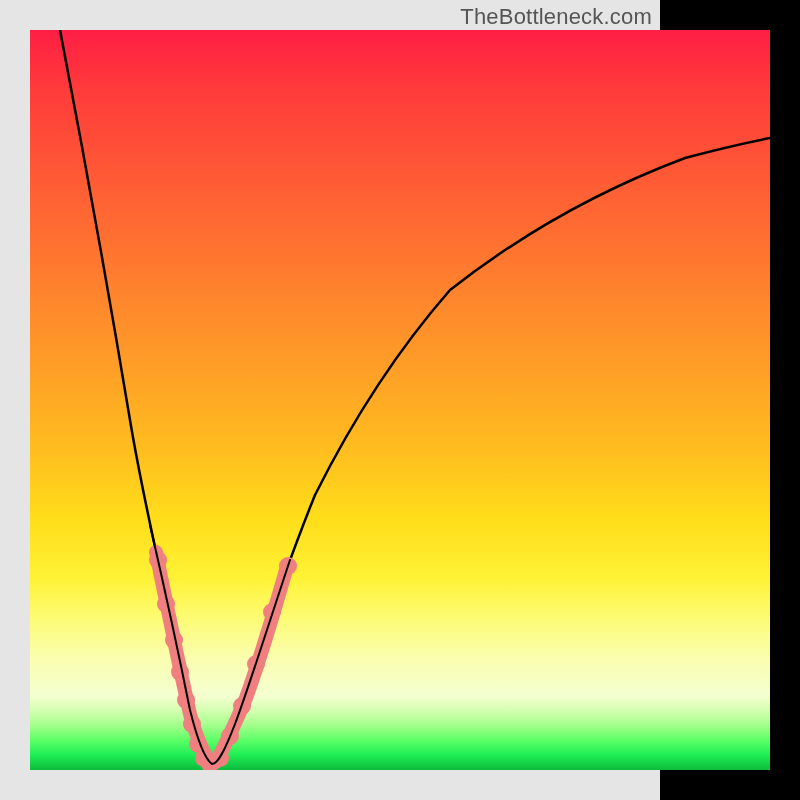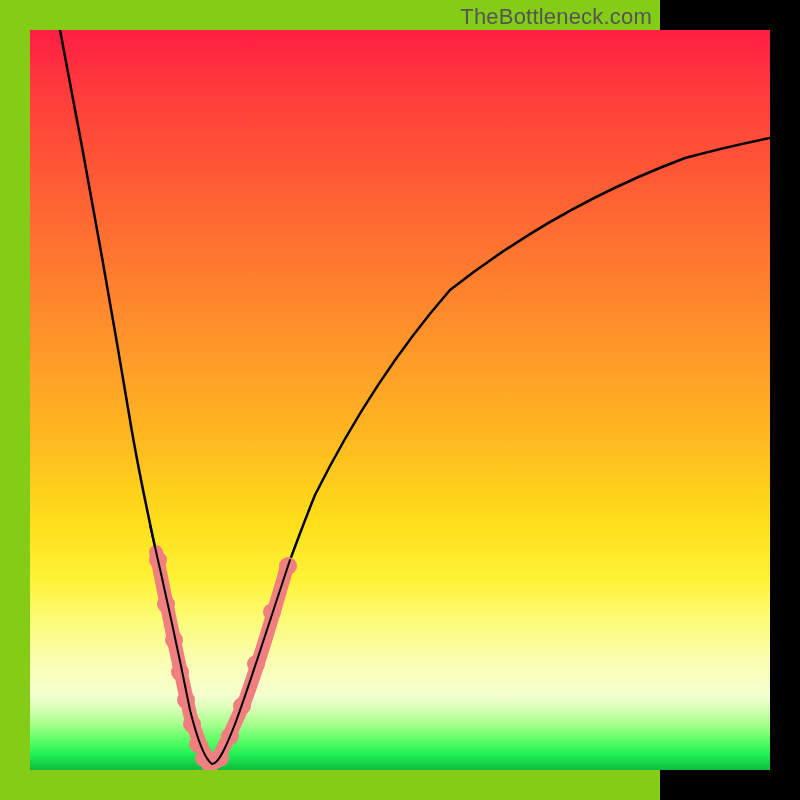--- a/index.html
+++ b/index.html
@@ -8,21 +8,21 @@
     width: 800px;
     height: 800px;
     background: #000;
     overflow: hidden;
     font-family: Arial, Helvetica, sans-serif;
   }
   .outer {
     position: relative;
     width: 660px;
     height: 800px;
-    background: #84cc16;
+    background: #e5e5e5;
   }
   .plot {
     position: absolute;
     left: 30px;
     top: 30px;
     width: 740px;
     height: 740px;
     
     background: linear-gradient(
       to bottom,

